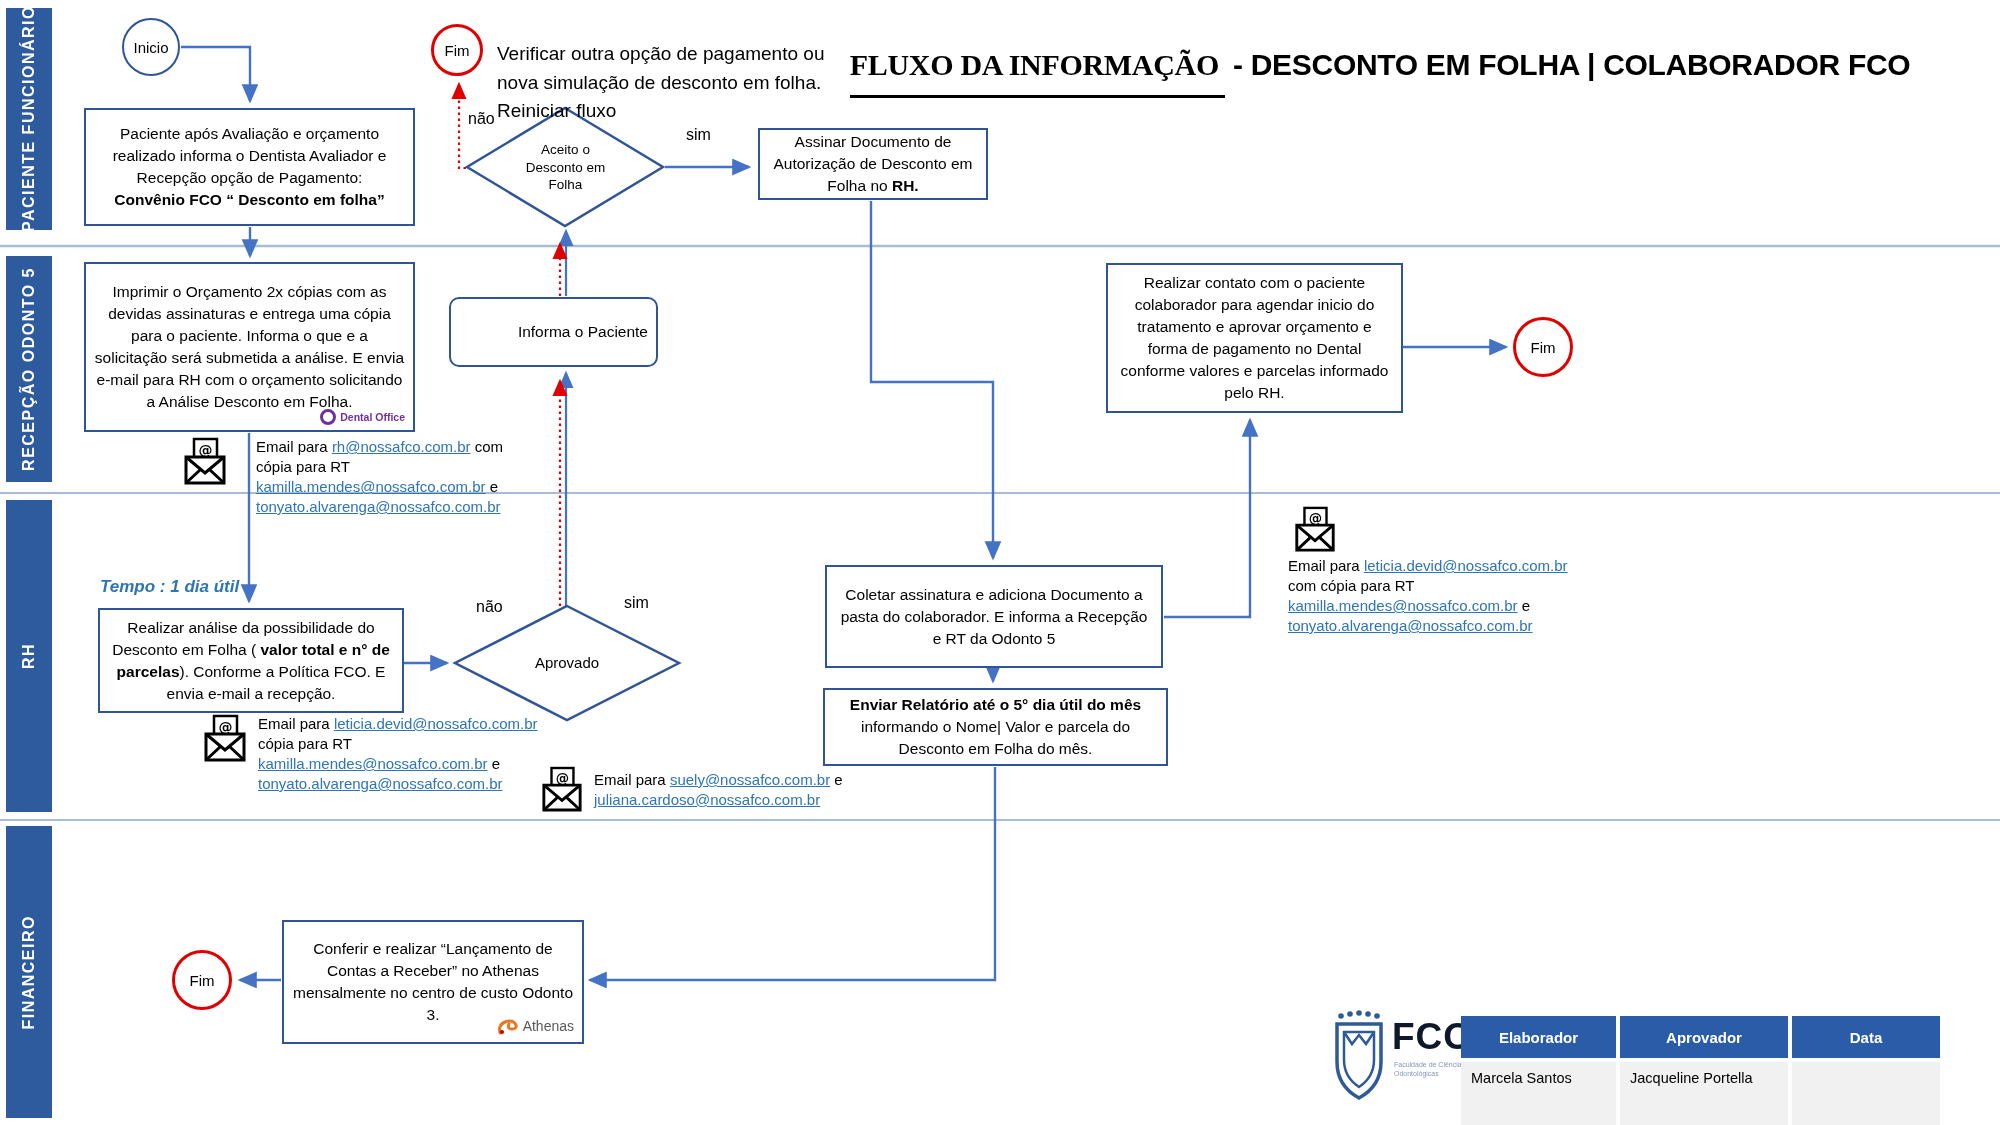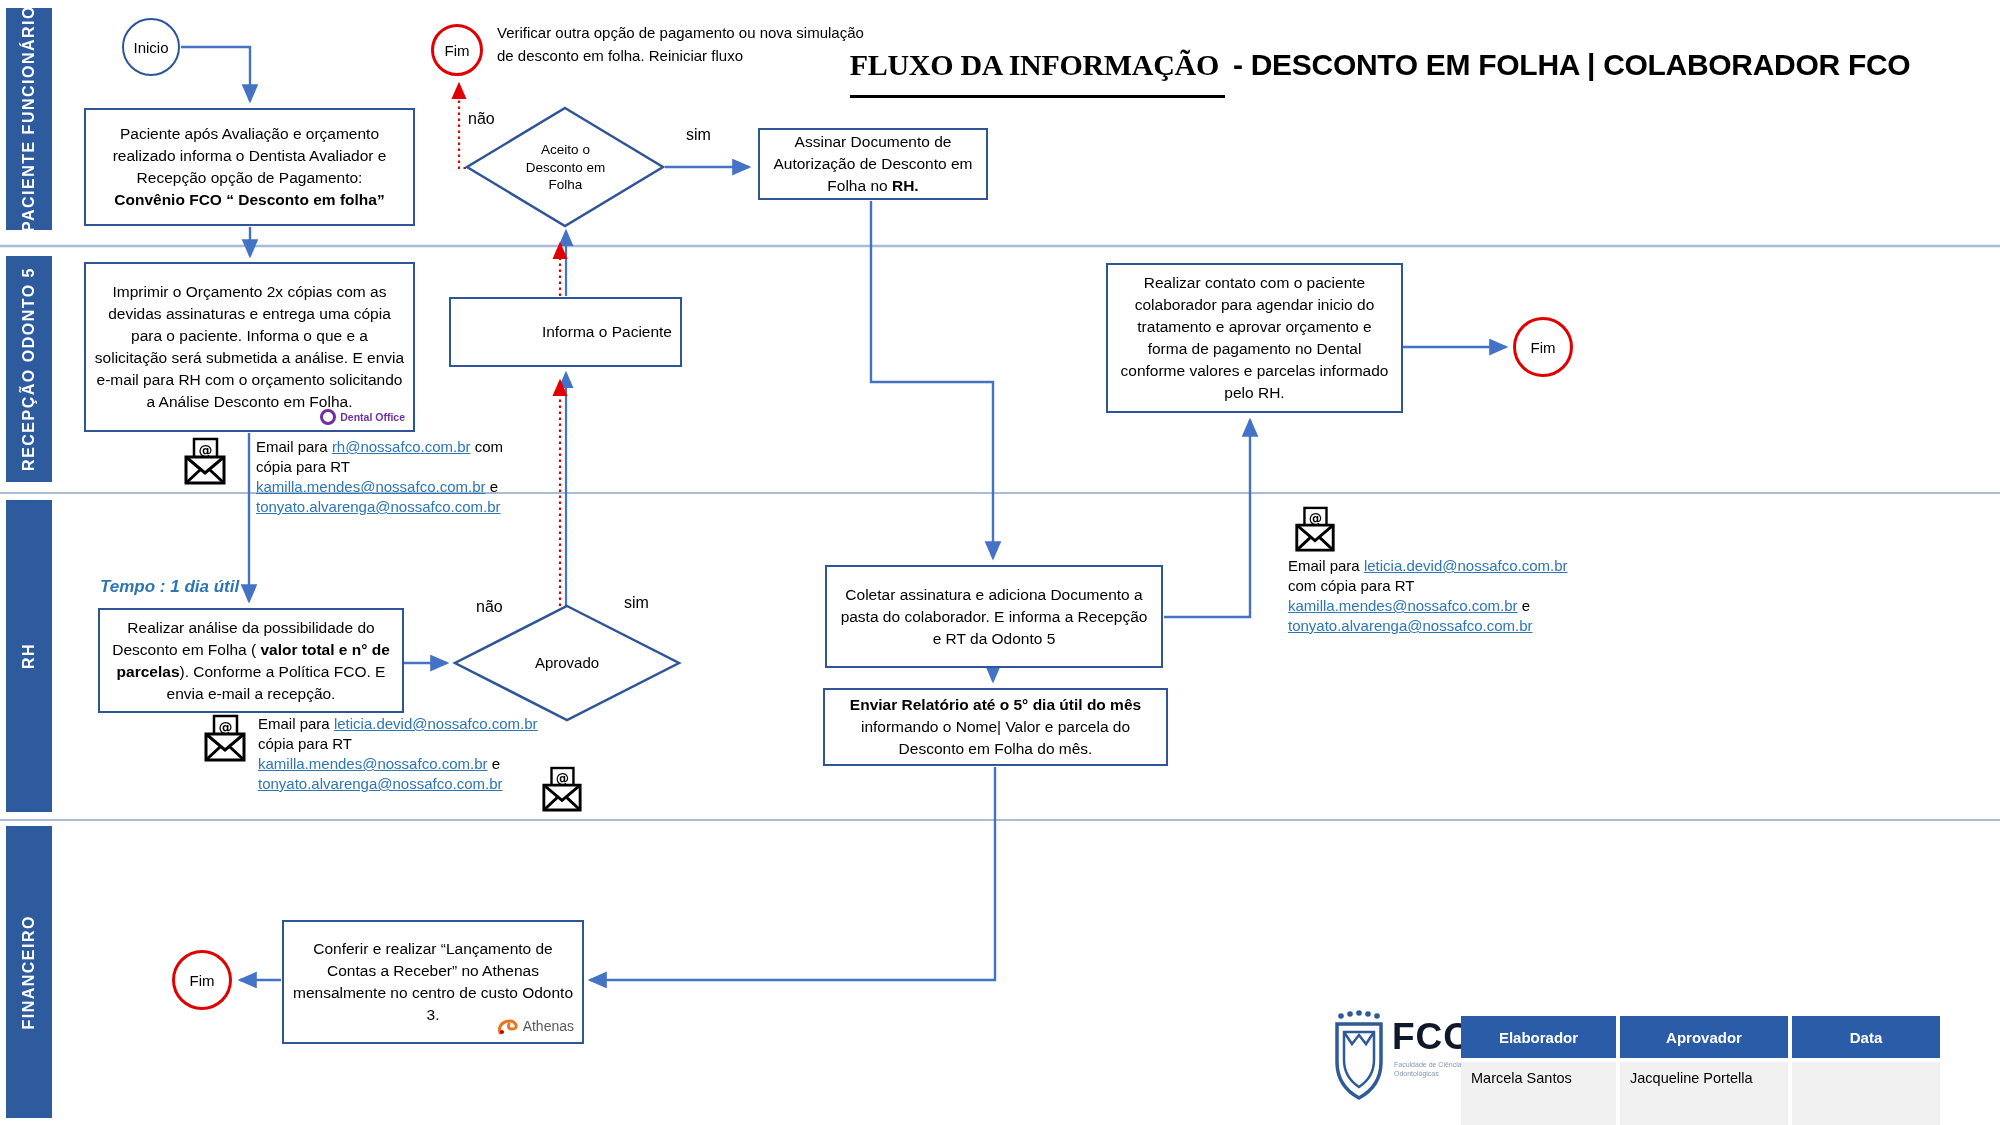--- a/index.html
+++ b/index.html
@@ -15,21 +15,21 @@
        line-height:1.42;padding:4px 8px;box-sizing:border-box;}
   .circle{position:absolute;border-radius:50%;background:#fff;display:flex;align-items:center;
        justify-content:center;font-size:15px;box-sizing:border-box;}
   .blue-c{border:2.5px solid #2F5597;}
   .red-c{border:3px solid #E00000;}
   .lbl{position:absolute;font-size:16px;}
   .dlabel{position:absolute;text-align:center;font-size:13.5px;line-height:1.3;}
   .title{position:absolute;left:790px;top:48px;width:1180px;text-align:center;font-size:30px;
        font-weight:bold;white-space:nowrap;letter-spacing:-0.3px;}
   .title .u{border-bottom:3px solid #000;padding-bottom:14px;padding-right:6px;font-family:Liberation Serif, serif;}
-  .note{position:absolute;font-size:15px;line-height:1.5;}
+  .note{position:absolute;font-size:19px;line-height:1.5;margin-top:18px;}
   .tempo{position:absolute;color:#2E75B6;font-style:italic;font-weight:bold;font-size:17px;}
   .email-text{position:absolute;font-size:15px;line-height:1.33;}
   .email-text a{color:#2E75B6;text-decoration:underline;}
   .logo-corner{position:absolute;right:8px;bottom:5px;display:flex;align-items:center;gap:4px;}
   .do-ring{display:inline-block;width:10px;height:10px;border:3px solid #7030A0;
        border-radius:50%;}
   .do-text{font-size:10.5px;font-weight:bold;color:#7030A0;}
   .ath-text{font-size:14px;color:#595959;}
   .fco-text{position:absolute;left:1392px;top:1016px;font-size:37px;font-weight:bold;
        color:#0f172a;letter-spacing:1px;}
@@ -152,21 +152,21 @@
   </div>
 
   <div class="box" style="left:84px;top:262px;width:331px;height:170px;">
     <span>Imprimir o Orçamento  2x cópias com as devidas assinaturas  e entrega uma cópia para  o paciente. Informa o que e a solicitação será submetida a análise. E envia e-mail para RH com o orçamento solicitando a Análise Desconto em Folha.</span>
     <span class="logo-corner">
       <span class="do-ring"></span>
       <span class="do-text">Dental Office</span>
     </span>
   </div>
 
-  <div class="box" style="left:449px;top:297px;width:233px;height:70px;">
+  <div class="box" style="left:449px;top:297px;width:209px;height:70px;border-radius:10px;">
     <span>Informa o Paciente</span>
   </div>
 
   <div class="box" style="left:1106px;top:263px;width:297px;height:150px;">
     <span>Realizar contato com o paciente colaborador para agendar inicio do tratamento e aprovar orçamento e forma de pagamento no Dental conforme valores e parcelas informado pelo RH.</span>
   </div>
 
   <div class="box" style="left:98px;top:608px;width:306px;height:105px;">
     <div><span>Realizar análise da possibilidade do Desconto em Folha (</span>
     <b class="inl">valor total e n° de parcelas</b><span>). Conforme a Política FCO. E envia e-mail a recepção.</span></div>
@@ -214,20 +214,26 @@
 
   <div class="email-text" style="left:258px;top:714px;width:300px;">
     <span>Email para</span>
     <a href="#">leticia.devid@nossafco.com.br</a><br>
     <span>cópia para RT</span><br>
     <a href="#">kamilla.mendes@nossafco.com.br</a>
     <span>e</span><br>
     <a href="#">tonyato.alvarenga@nossafco.com.br</a>
   </div>
 
+  <div class="email-text" style="left:594px;top:770px;width:290px;">
+    <span>Email para</span>
+    <a href="#">suely@nossafco.com.br</a>
+    <span>e</span><br>
+    <a href="#">juliana.cardoso@nossafco.com.br</a>
+  </div>
 
   <div class="email-text" style="left:1288px;top:556px;width:310px;">
     <span>Email para</span>
     <a href="#">leticia.devid@nossafco.com.br</a><br>
     <span>com cópia para RT</span><br>
     <a href="#">kamilla.mendes@nossafco.com.br</a>
     <span>e</span><br>
     <a href="#">tonyato.alvarenga@nossafco.com.br</a>
   </div>
 

